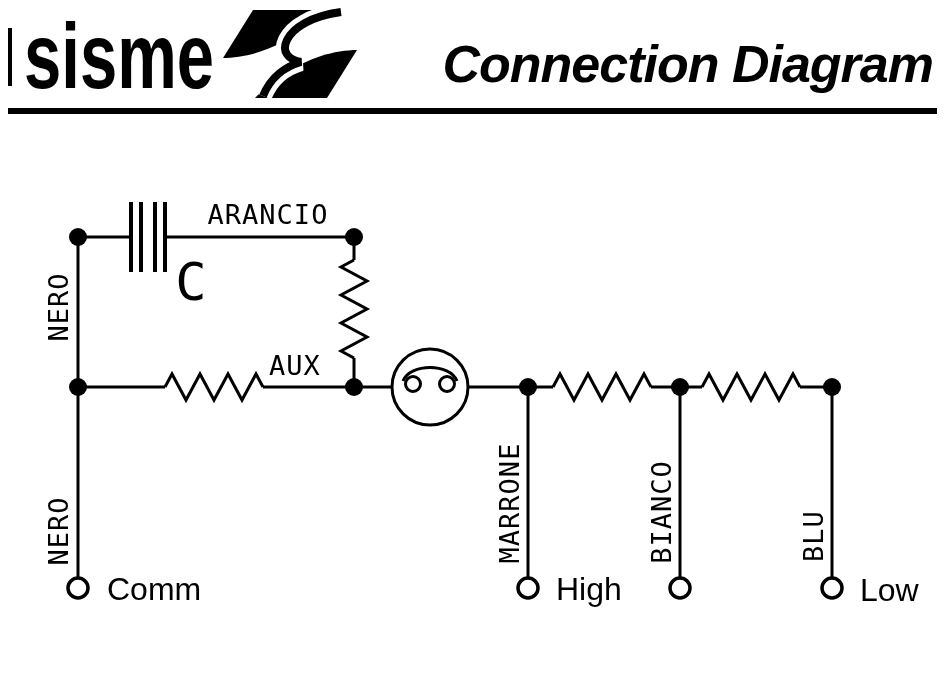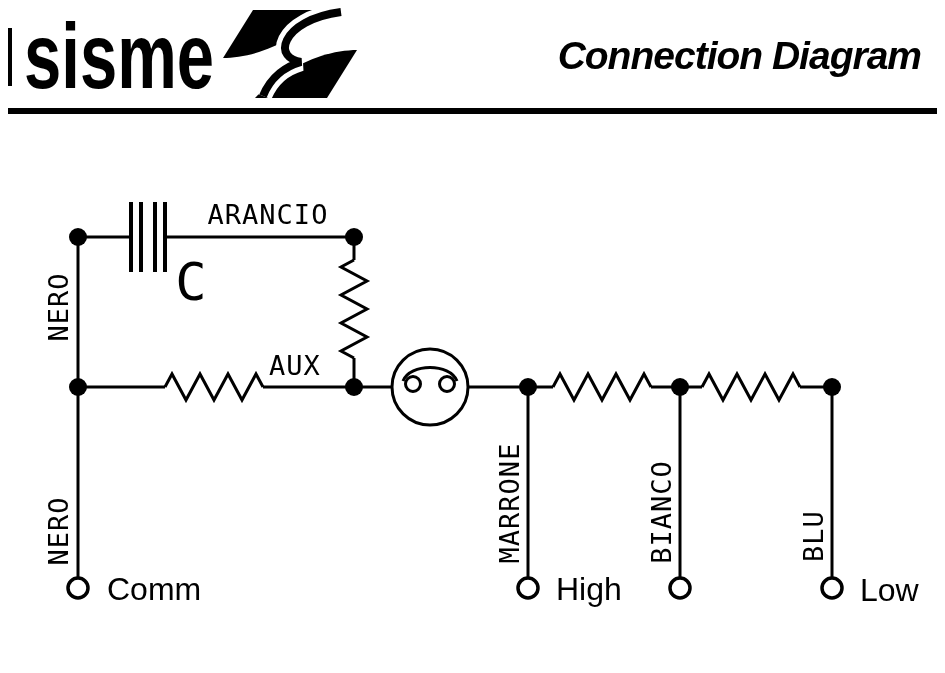--- a/index.html
+++ b/index.html
@@ -5,21 +5,21 @@
   html,body { margin:0; padding:0; background:#fff; }
   .page {
     position:relative; width:945px; height:673px; background:#fff;
     overflow:hidden; color:#000; font-family:"Liberation Sans", sans-serif;
   }
   .abs { position:absolute; }
   .edge-mark { left:8px; top:28px; width:4px; height:58px; background:#000; }
   .header-rule { left:8px; top:108px; width:929px; height:6px; background:#000; }
   .logo-svg { left:14px; top:4px; }
   .page-title {
-    right:24px; top:34px; font-size:39px; font-weight:bold; font-style:italic;
+    right:12px; top:34px; font-size:52px; font-weight:bold; font-style:italic;
     letter-spacing:-1px; white-space:nowrap;
   }
   .diagram-svg { left:0; top:0; }
   svg text { fill:#000; }
   .mono  { font-family:"DejaVu Sans Mono", monospace; font-size:27px; letter-spacing:1px; }
   .mono-big { font-family:"DejaVu Sans Mono", monospace; font-size:52px; }
   .sans { font-family:"Liberation Sans", sans-serif; font-size:32px; font-weight:500; }
   .brand-text { font-family:"Liberation Sans", sans-serif; font-weight:bold; }
 </style>
 </head>

